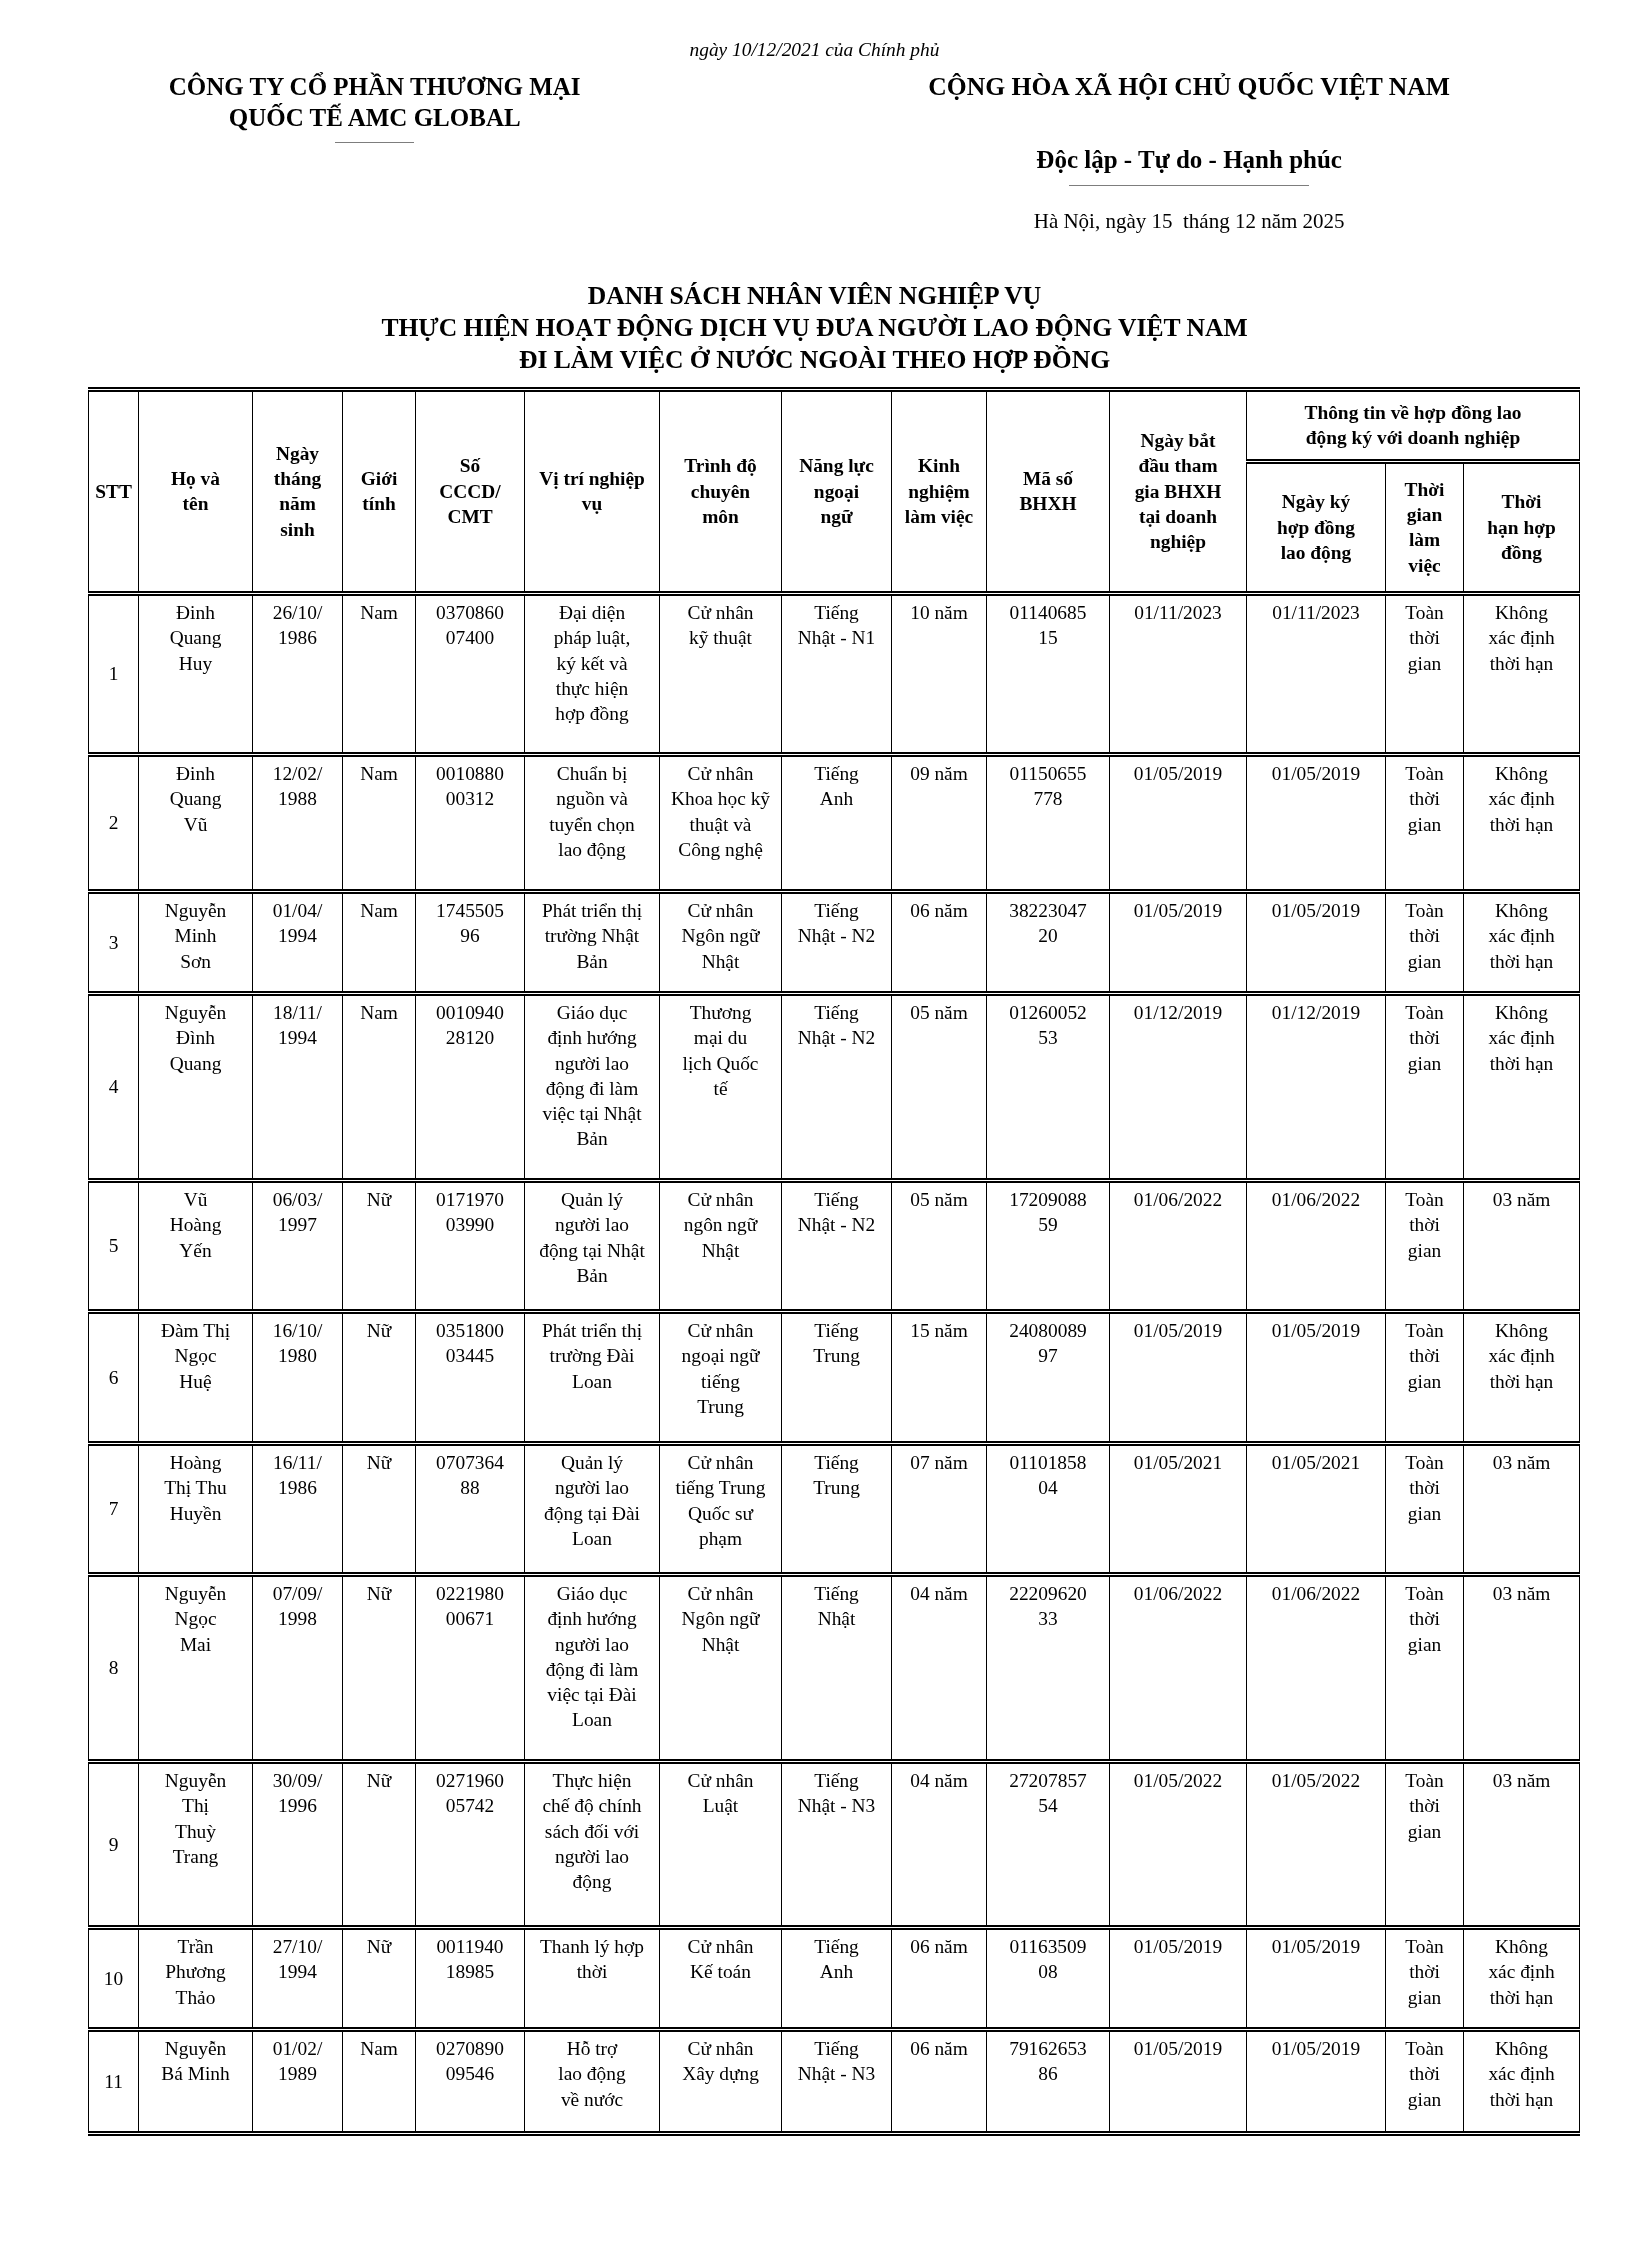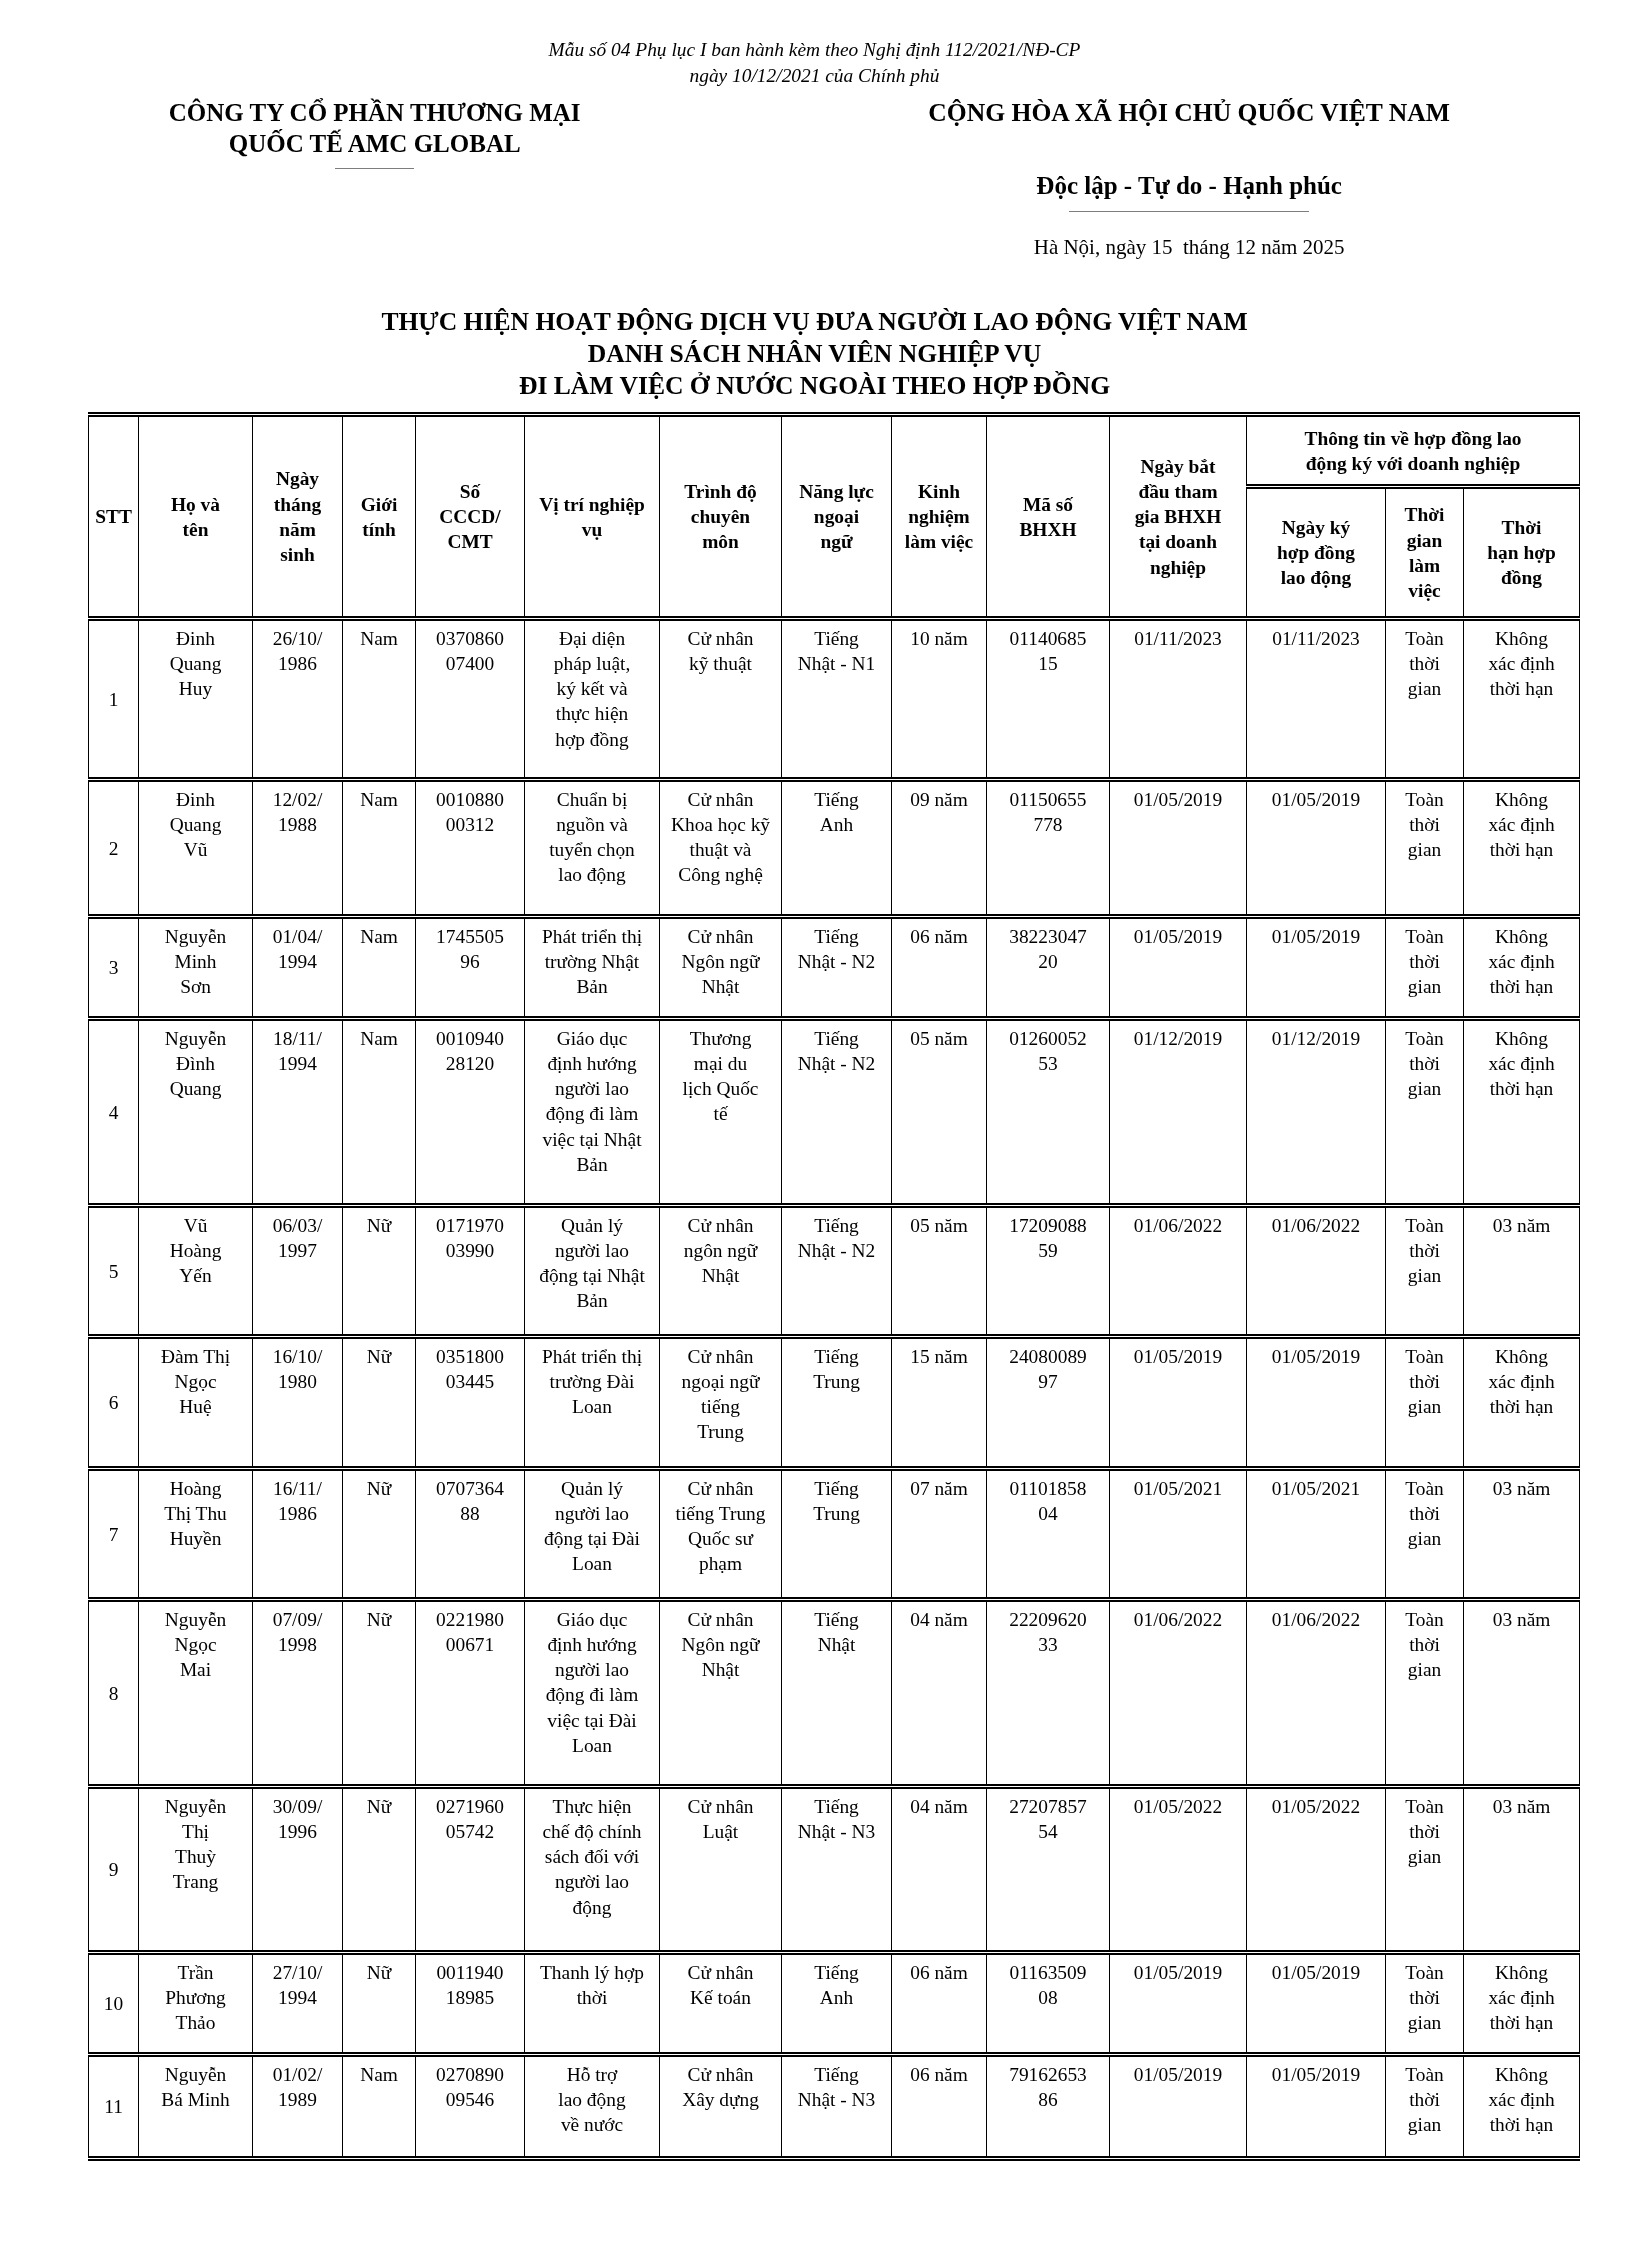--- a/index.html
+++ b/index.html
@@ -29,41 +29,40 @@
     padding:4.4px 2.6px; text-align:center; white-space:pre-line; overflow:hidden;
   }
   .emp th { font-weight:bold; vertical-align:middle; }
   .emp td { vertical-align:top; }
   .emp td.stt { vertical-align:middle; }
 </style>
 </head>
 <body>
 
 <div class="note">
-  <div>Mẫu số 04 Phụ lục I ban hành kèm theo Nghị định 112/2021/NĐ-CP</div>
   <div>ngày 10/12/2021 của Chính phủ</div>
 </div>
 
 <div class="hdr">
   <div class="left">
     <div class="company">CÔNG TY CỔ PHẦN THƯƠNG MẠI</div>
     <div class="company">QUỐC TẾ AMC GLOBAL</div>
     <div class="rule short"></div>
   </div>
   <div class="right">
     <div class="nat1">CỘNG HÒA XÃ HỘI CHỦ QUỐC VIỆT NAM</div>
     <div class="nat2">Độc lập - Tự do - Hạnh phúc</div>
     <div class="rule long"></div>
     <div class="dateline">Hà Nội, ngày 15&nbsp; tháng 12 năm 2025</div>
   </div>
 </div>
 
 <div class="title">
+  <div>DANH SÁCH NHÂN VIÊN NGHIỆP VỤ</div>
   <div>THỰC HIỆN HOẠT ĐỘNG DỊCH VỤ ĐƯA NGƯỜI LAO ĐỘNG VIỆT NAM</div>
-  <div>DANH SÁCH NHÂN VIÊN NGHIỆP VỤ</div>
   <div>ĐI LÀM VIỆC Ở NƯỚC NGOÀI THEO HỢP ĐỒNG</div>
 </div>
 
 <table class="emp">
   <colgroup>
     <col style="width:50px">
       <col style="width:114px">
       <col style="width:90px">
       <col style="width:73px">
     <col style="width:109px">

